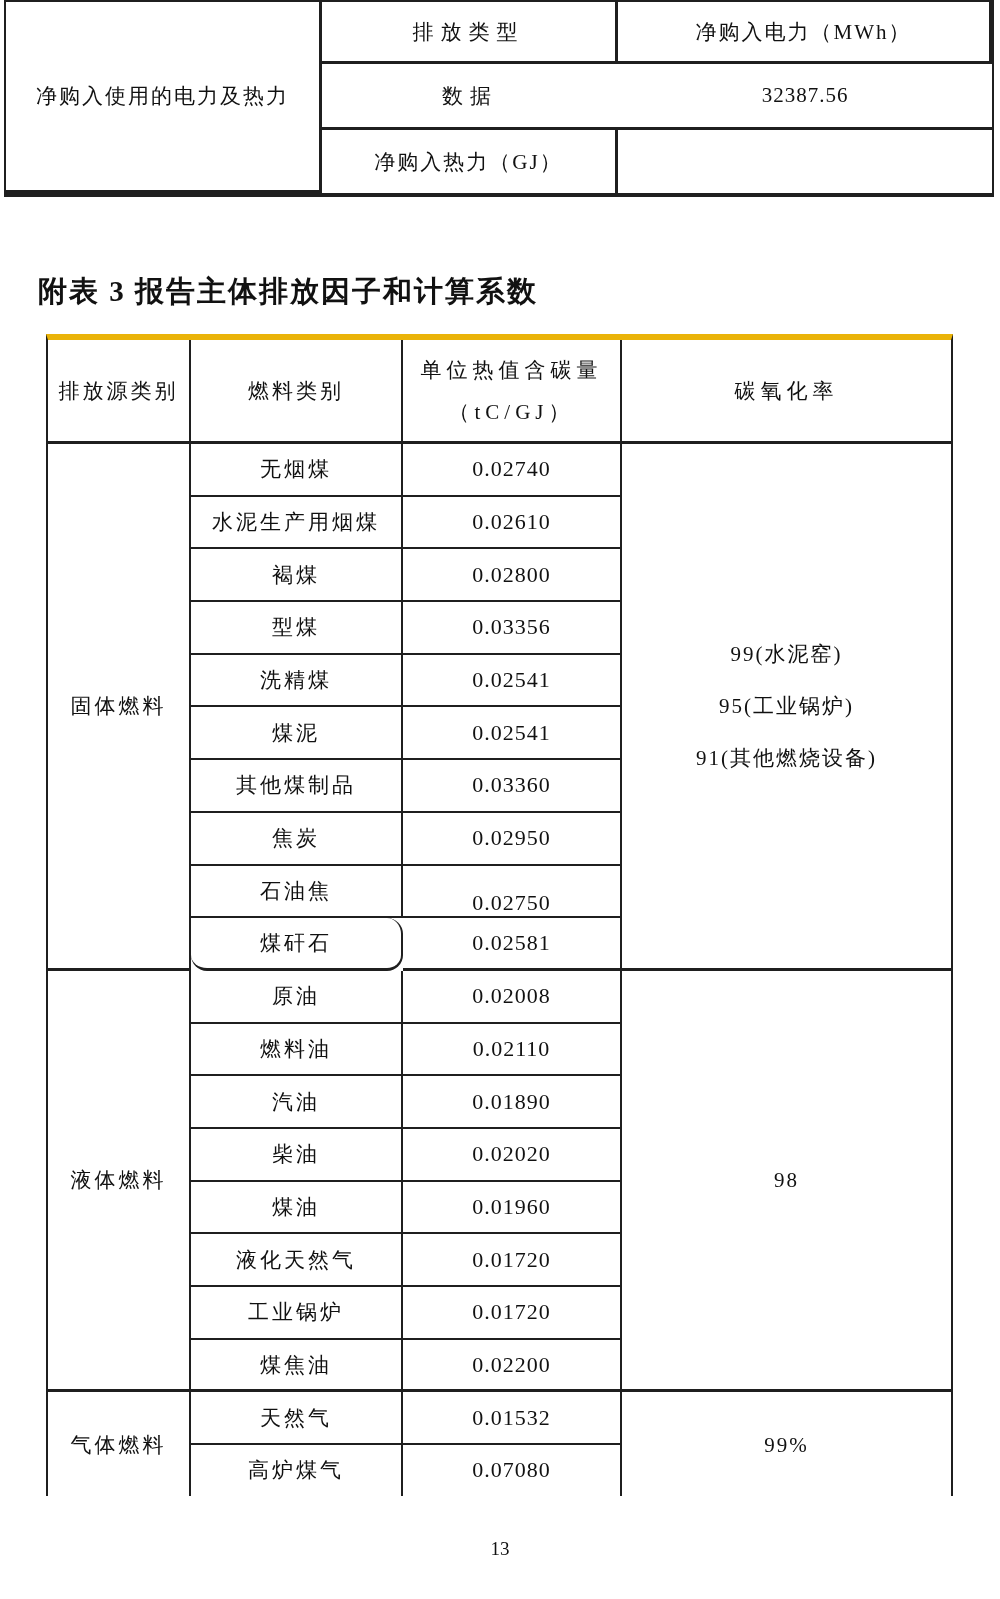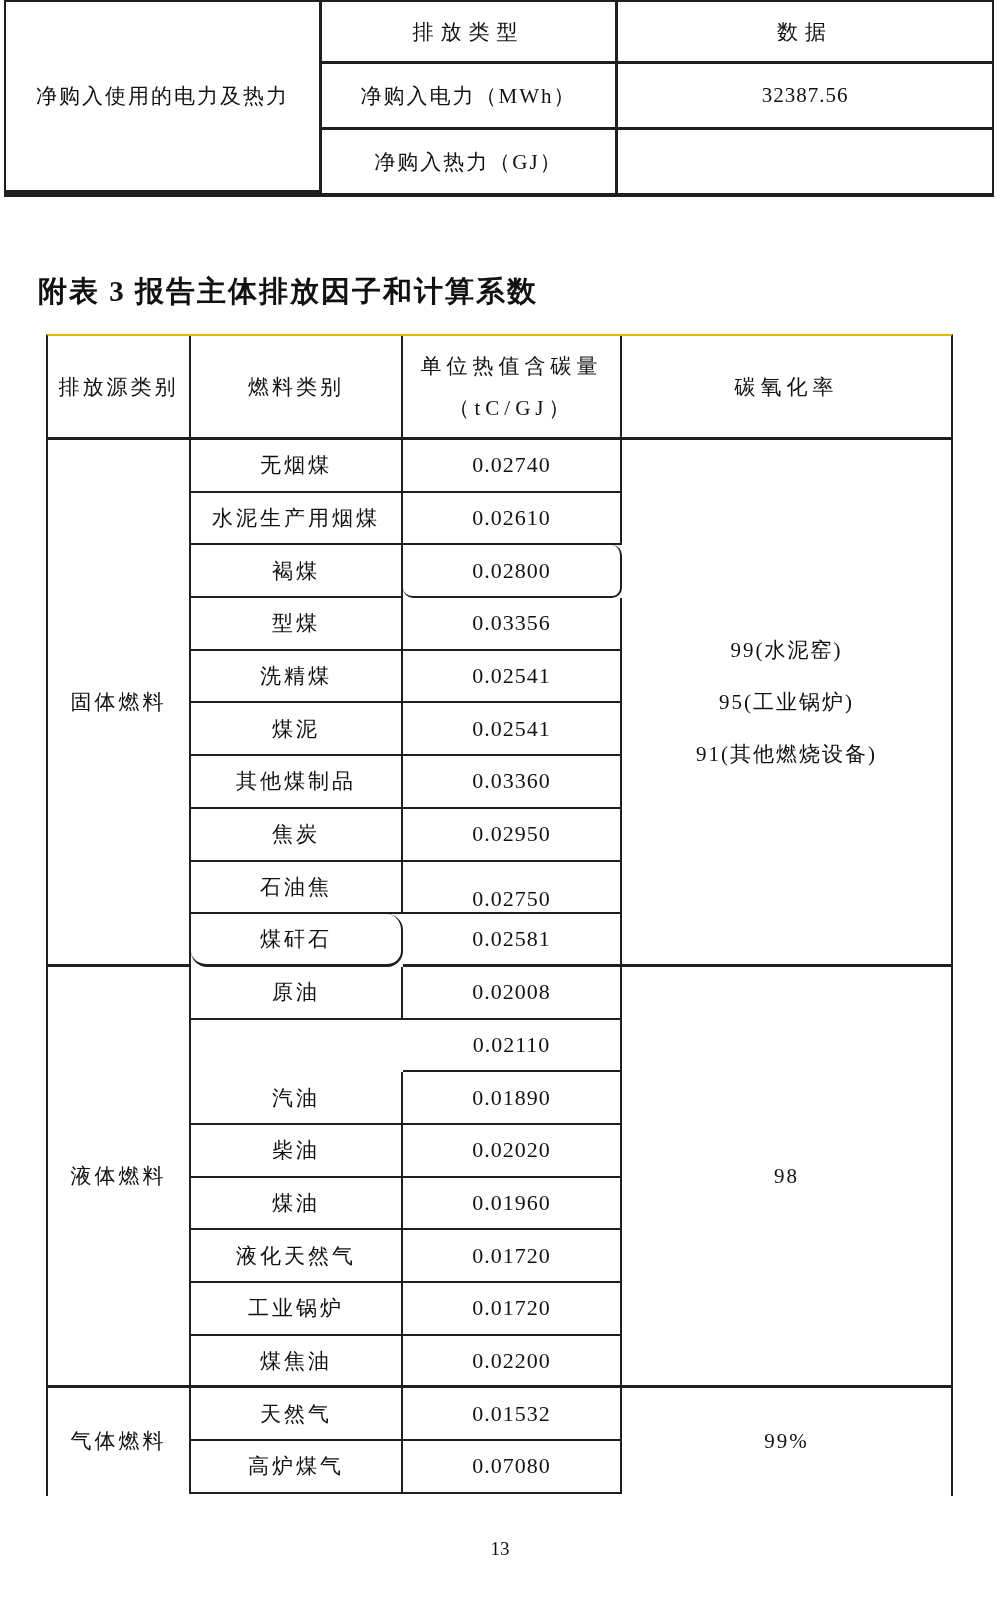--- a/index.html
+++ b/index.html
@@ -31,21 +31,21 @@
   .heading{
     position:absolute;left:38px;top:272px;
     font-size:29px;font-weight:bold;letter-spacing:2px;
   }
   
   .ftable{
     position:absolute;left:46px;top:334px;width:907px;height:1162px;
     display:grid;
     grid-template-columns:143px 212px 219px 1fr;
     grid-template-rows:104px repeat(20,52.7px) 40px;
-    border-top:2px solid #eab308;border-left:2px solid #1f1f1f;border-right:2px solid #1f1f1f;
+    border-top:6px solid #eab308;border-left:2px solid #1f1f1f;border-right:2px solid #1f1f1f;
     box-sizing:border-box;overflow:hidden;
     background:#fff;
   }
   .fc{
     border-right:2px solid #1f1f1f;border-bottom:2px solid #1f1f1f;
     display:flex;flex-direction:column;align-items:center;justify-content:center;
     text-align:center;font-size:21px;box-sizing:border-box;
   }
   .fc.lastcol{border-right:none;}
   .fc.hdr{border-bottom-width:3px;letter-spacing:5px;line-height:42px;}
@@ -60,22 +60,22 @@
     position:absolute;left:0;top:1538px;width:100%;
     text-align:center;font-size:19px;
   }
 </style>
 </head>
 <body>
 
 <div class="ttable">
   <div class="tcell span3">净购入使用的电力及热力</div>
   <div class="tcell hdr">排放类型</div>
+  <div class="tcell">净购入电力（MWh）</div>
   <div class="tcell hdr lastcol">数据</div>
-  <div class="tcell">净购入电力（MWh）</div>
   <div class="tcell num lastcol">32387.56</div>
   <div class="tcell lastrow">净购入热力（GJ）</div>
   <div class="tcell num lastcol lastrow"></div>
 </div>
 
 <div class="heading">附表 3 报告主体排放因子和计算系数</div>
 
 <div class="ftable" id="ftable">
     <div class="fc hdr cat" style="grid-area: 1 / 1;">
       <div>排放源类别</div>
@@ -101,21 +101,21 @@
     </div>
     <div class="fc fuel" style="grid-area: 3 / 2;">
       <div>水泥生产用烟煤</div>
     </div>
     <div class="fc val" style="grid-area: 3 / 3;">
       <div>0.02610</div>
     </div>
     <div class="fc fuel" style="grid-area: 4 / 2;">
       <div>褐煤</div>
     </div>
-    <div class="fc val" style="grid-area: 4 / 3; border-radius: 10px;">
+    <div class="fc val" style="grid-area: 4 / 3;">
       <div>0.02800</div>
     </div>
     <div class="fc fuel" style="grid-area: 5 / 2;">
       <div>型煤</div>
     </div>
     <div class="fc val" style="grid-area: 5 / 3;">
       <div>0.03356</div>
     </div>
     <div class="fc fuel" style="grid-area: 6 / 2;">
       <div>洗精煤</div>
@@ -160,20 +160,23 @@
     </div>
     <div class="fc fuel" style="grid-area: 12 / 2;">
       <div>原油</div>
     </div>
     <div class="fc cat secend" style="grid-area: 12 / 1 / 20;">
       <div>液体燃料</div>
     </div>
     <div class="fc val" style="grid-area: 12 / 3;">
       <div>0.02008</div>
     </div>
+    <div class="fc fuel" style="grid-area: 13 / 2;">
+      <div>燃料油</div>
+    </div>
     <div class="fc val" style="grid-area: 13 / 3;">
       <div>0.02110</div>
     </div>
     <div class="fc fuel" style="grid-area: 14 / 2;">
       <div>汽油</div>
     </div>
     <div class="fc val" style="grid-area: 14 / 3;">
       <div>0.01890</div>
     </div>
     <div class="fc fuel" style="grid-area: 15 / 2;">

